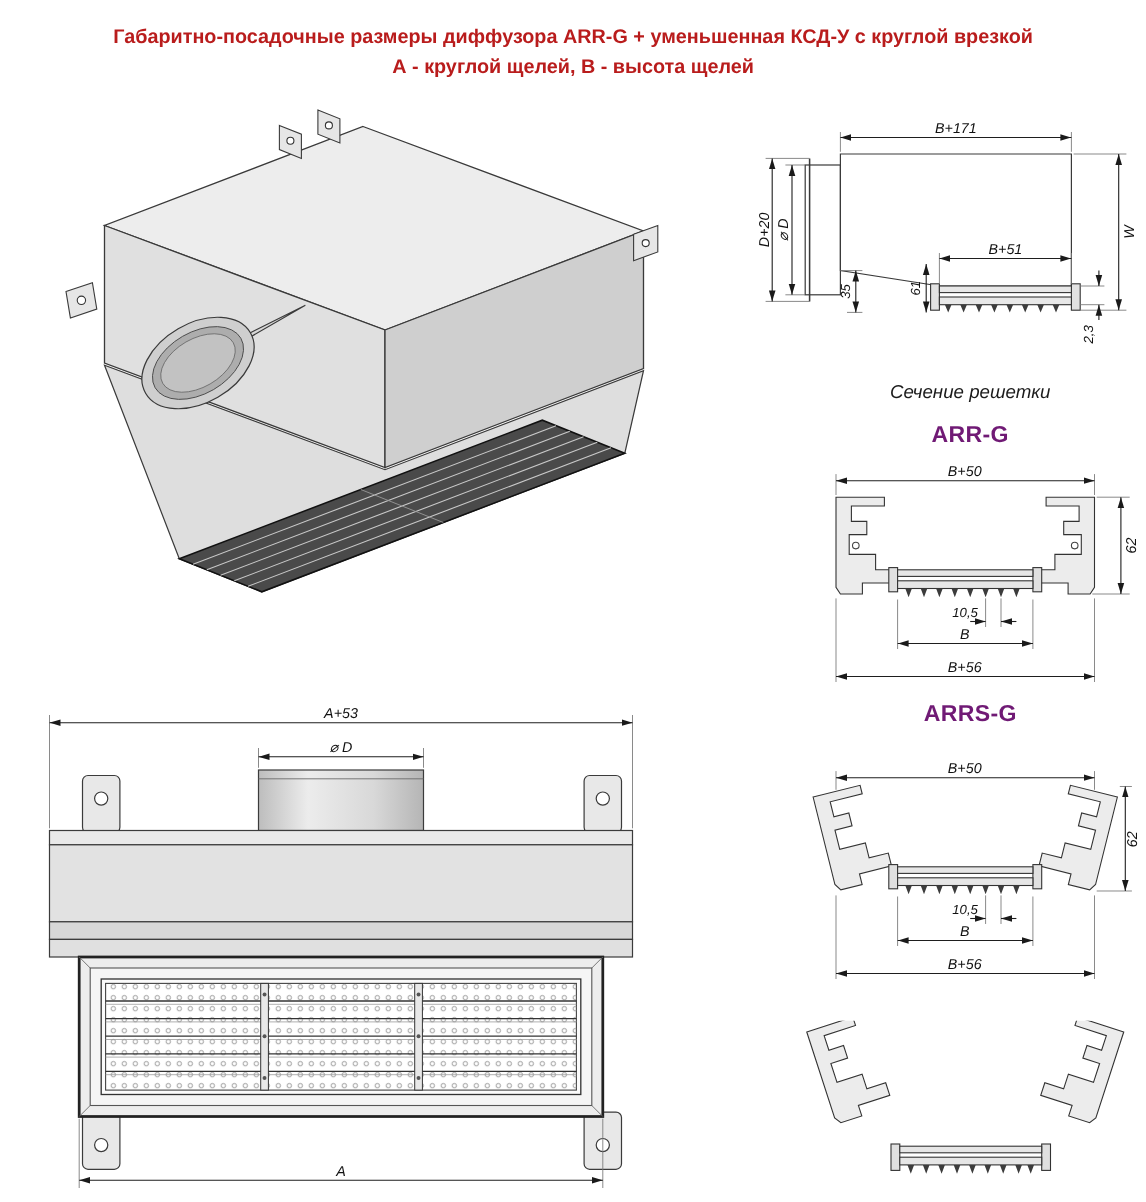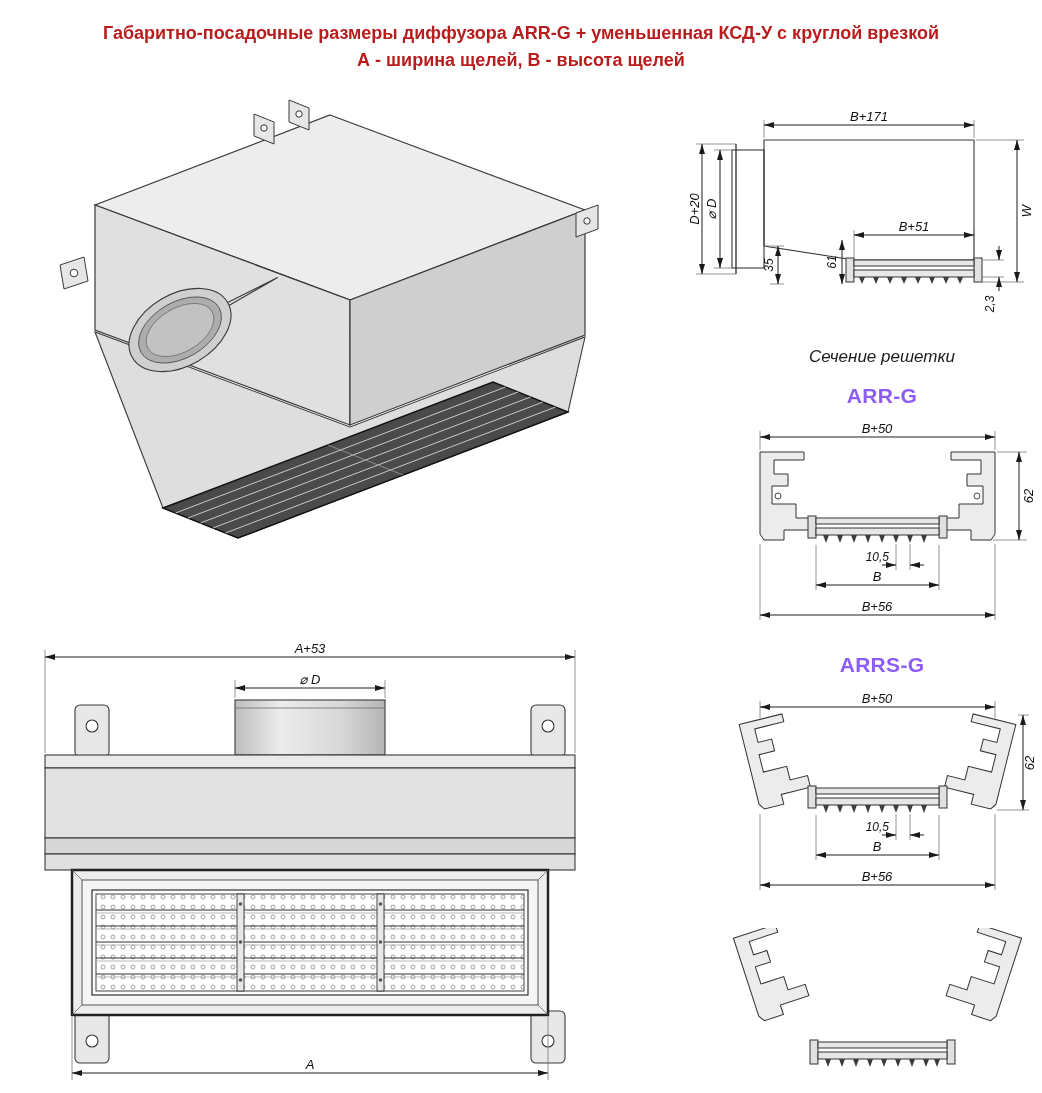--- a/index.html
+++ b/index.html
@@ -4,38 +4,38 @@
 <style>
   * { margin:0; padding:0; box-sizing:border-box; }
   html,body { background:#ffffff; font-family:"Liberation Sans", sans-serif; }
   .canvas { position:relative; width:1042px; height:1093px; background:#fff; overflow:hidden; }
   .title { position:absolute; top:20px; left:0; width:100%; text-align:center;
            color:#b91c1c; font-weight:700; font-size:18px; line-height:1.5; }
   .view { position:absolute; }
   .sec-label { position:absolute; left:762px; top:347px; width:240px; text-align:center;
                font-style:italic; font-size:17px; color:#1b1b1b; }
   .sec-heading { position:absolute; left:762px; width:240px; text-align:center;
-                 font-size:21px; font-weight:600; color:#8b5cf6; letter-spacing:.3px; }
+                 font-size:21px; font-weight:600; color:#701a75; letter-spacing:.3px; }
   .h-arrg  { top:384px; }
-  .h-arrsg { top:653px;text-align:center; }
+  .h-arrsg { top:637px;text-align:center; }
   svg { display:block; }
   svg text.dim { font-family:"Liberation Sans", sans-serif; font-style:italic; font-size:13px; fill:#111; }
   svg text.dims { font-size:12px; }
   .ln   { stroke:#3a3a3a; stroke-width:1.1; fill:none; }
   .ext  { stroke:#7a7a7a; stroke-width:.8; }
   .dimline { stroke:#1e1e1e; stroke-width:1; fill:none; }
 </style>
 </head>
 <body>
 
 <div class="canvas">
 
   <div class="title">
     <div>Габаритно-посадочные размеры диффузора ARR-G + уменьшенная КСД-У с круглой врезкой</div>
-    <div>А - ширина щелей, В - высота щелей</div>
+    <div>А - круглой щелей, В - высота щелей</div>
   </div>
 
   <svg class="view" style="left:30px; top:95px;" width="600" height="455" viewBox="0 0 600 455">
 
     <polygon points="65,237 133,413 208,443 538,317 555,242 320,332" fill="#dedede" stroke="#3a3a3a" stroke-width="1.1"></polygon>
 
     <polygon points="300,20 555,115 320,205 65,110" fill="#ededed" stroke="#3a3a3a" stroke-width="1.2"></polygon>
     <polygon points="65,110 320,205 320,330 65,235" fill="#e0e0e0" stroke="#3a3a3a" stroke-width="1.2"></polygon>
     <polygon points="320,205 555,115 555,240 320,330" fill="#cfcfcf" stroke="#3a3a3a" stroke-width="1.2"></polygon>
 

